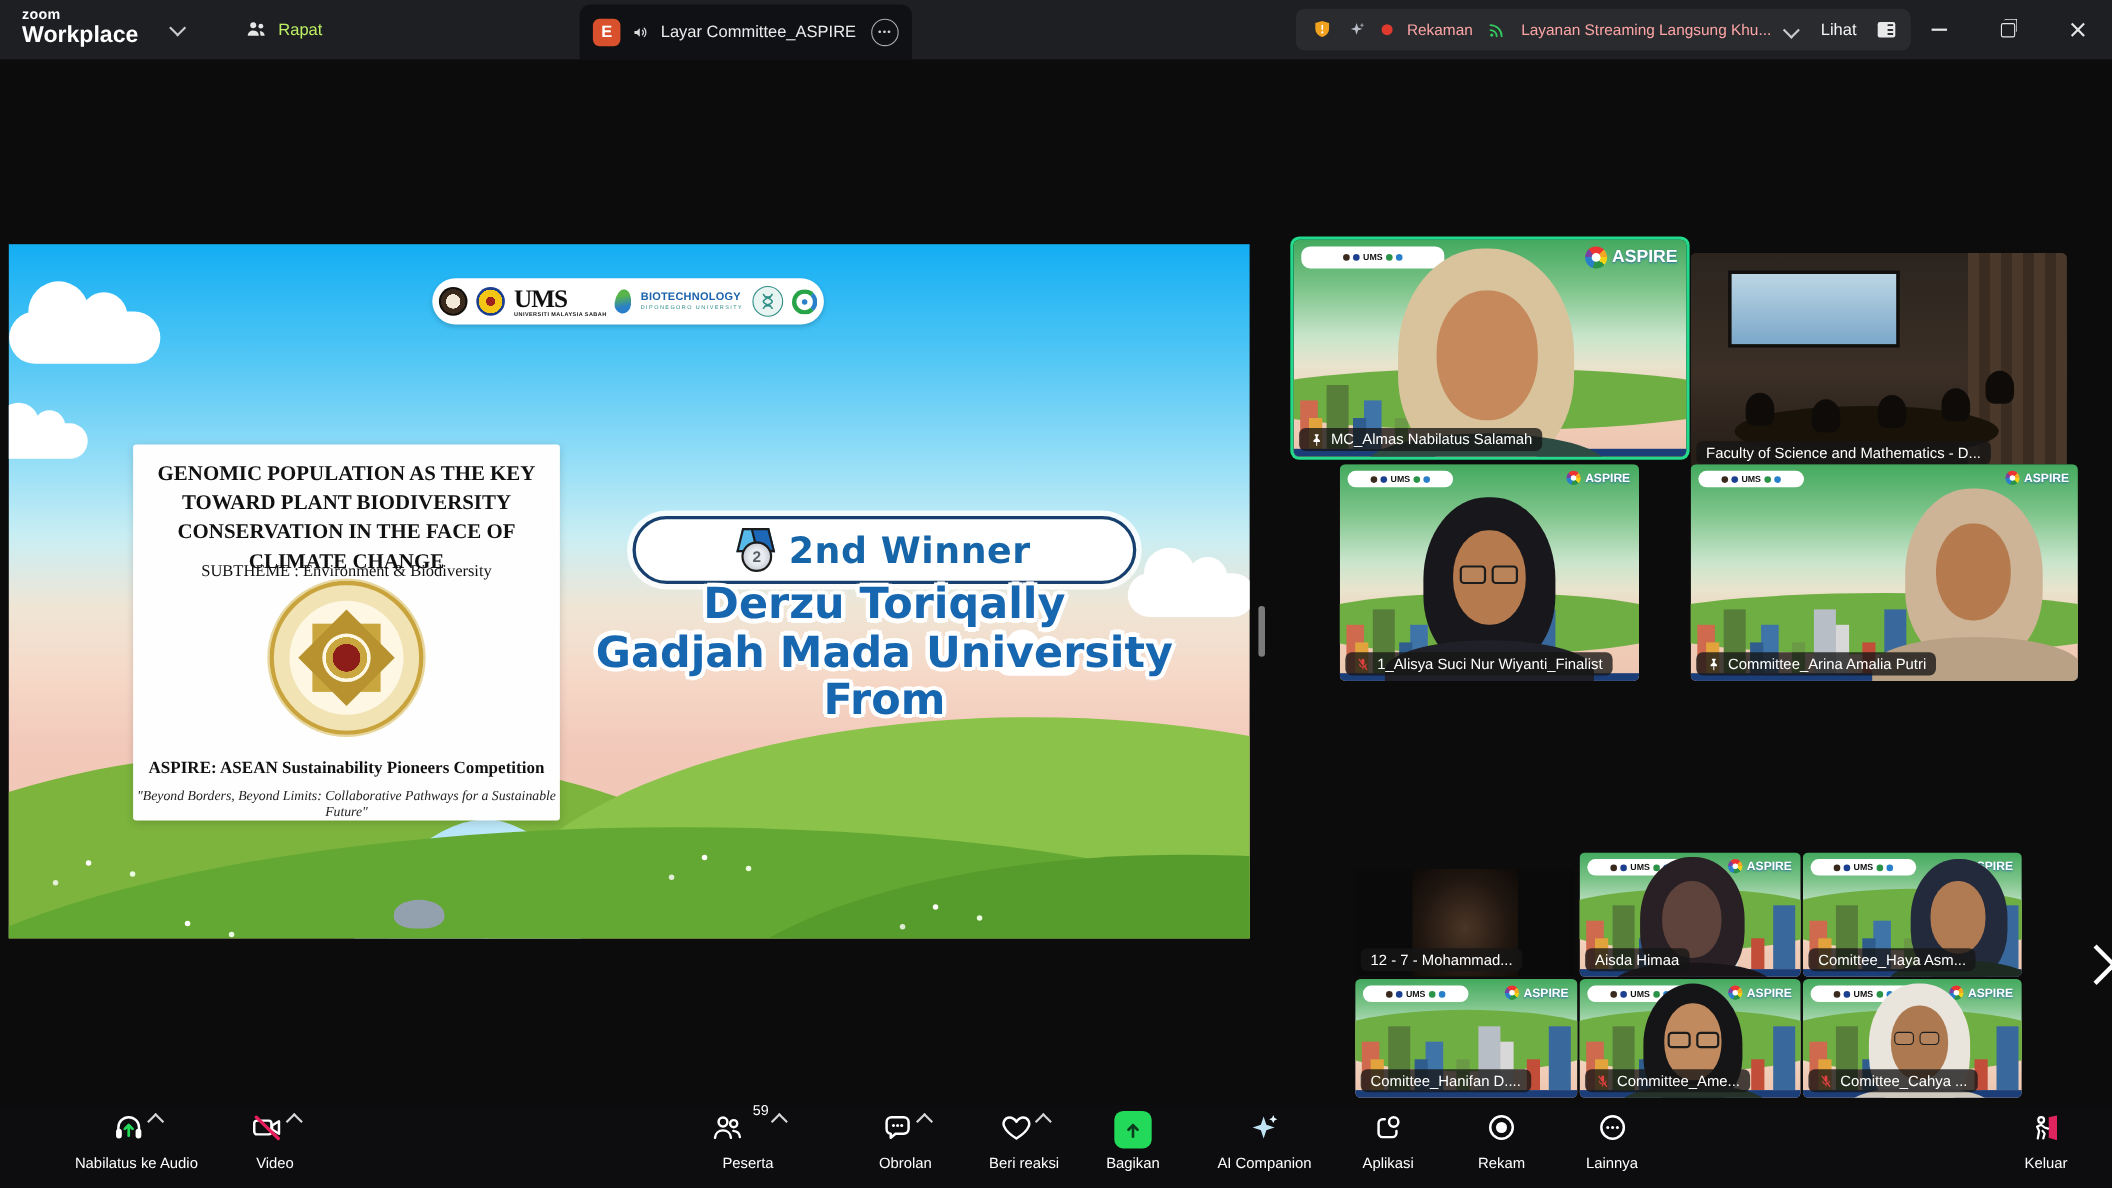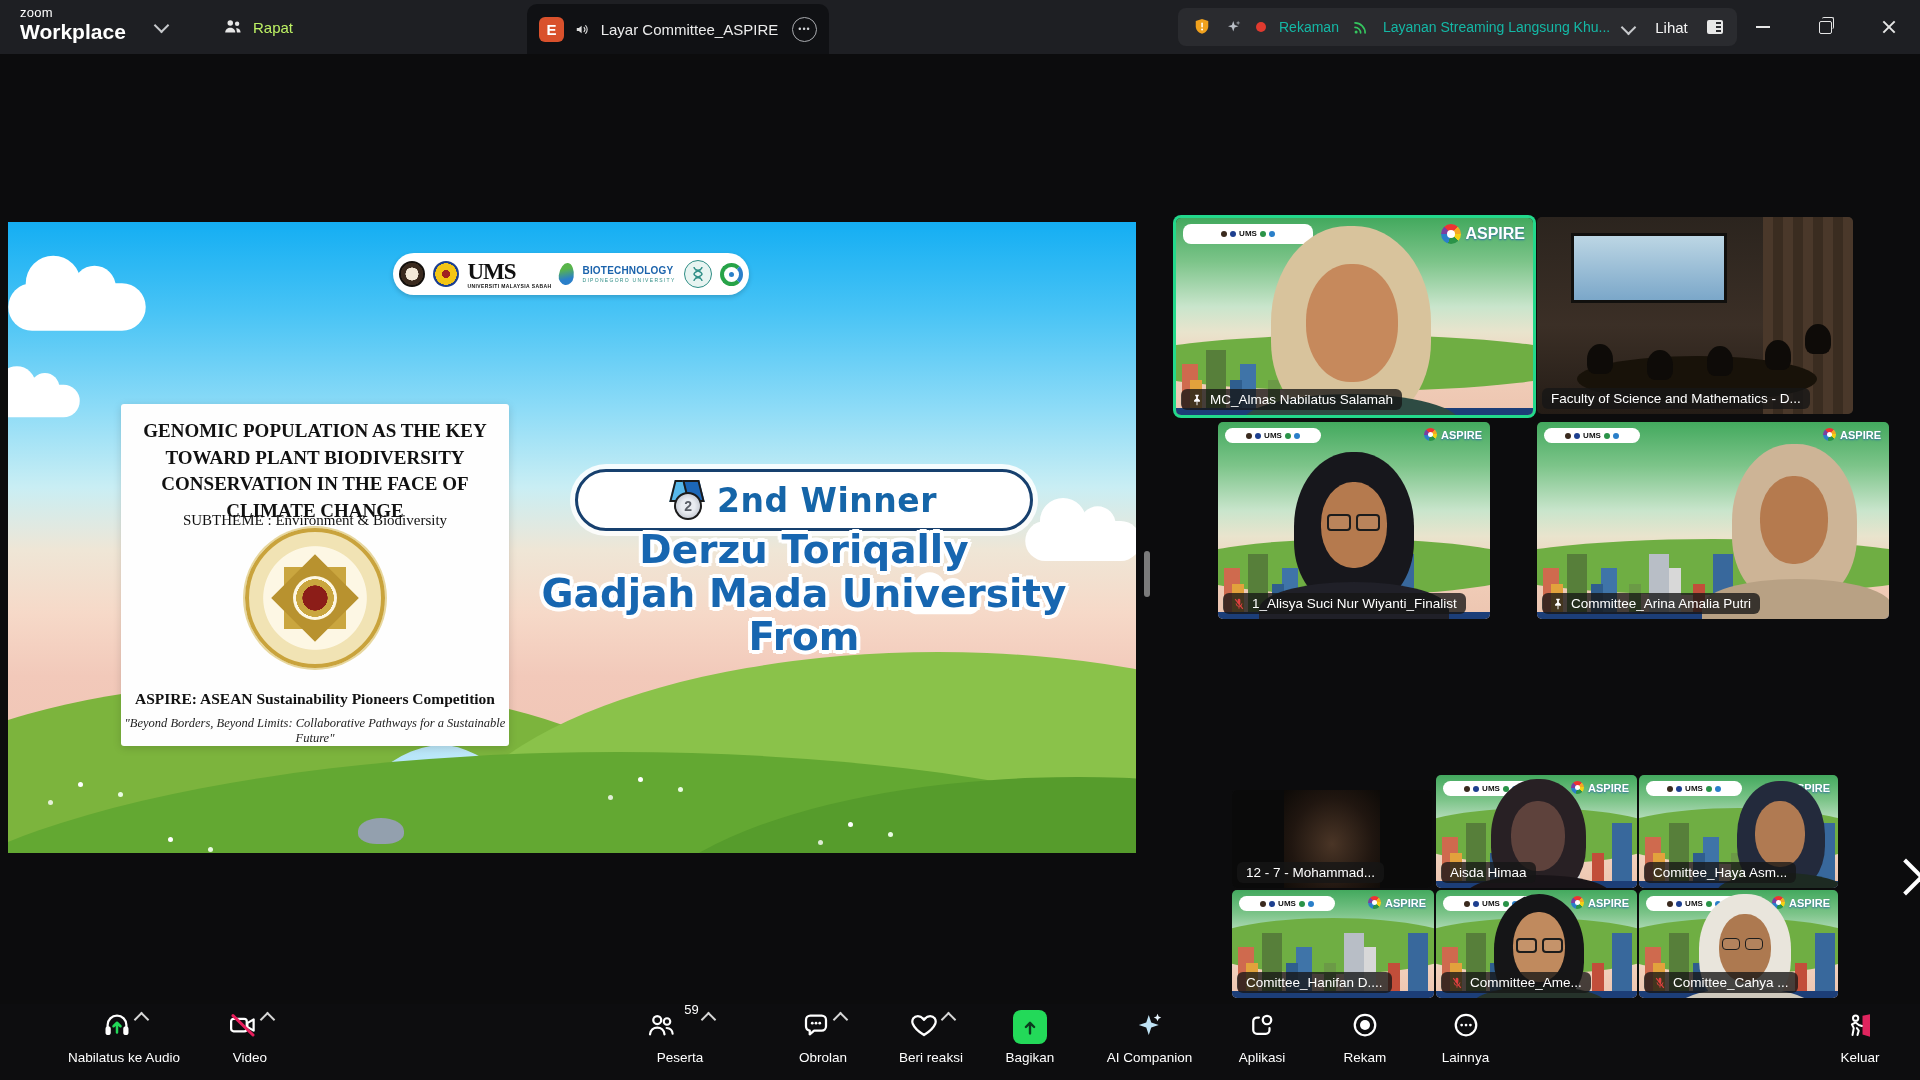--- a/index.html
+++ b/index.html
@@ -2,38 +2,38 @@
 <html><head>
 <meta charset="utf-8">
 <style>
   html,body{margin:0;padding:0;background:#000;}
   .app{position:relative;width:1920px;height:1080px;background:#0c0c0d;overflow:hidden;
        font-family:"Liberation Sans",sans-serif;color:#fff;}
 
   
   .topbar{position:absolute;left:0;top:0;width:1920px;height:54px;background:#1e1f23;}
   .brand{position:absolute;left:20px;top:6px;line-height:1;cursor:default;}
-  .brand .b1{font-size:13px;font-weight:normal;letter-spacing:.3px;}
+  .brand .b1{font-size:13px;font-weight:bold;letter-spacing:.3px;}
   .brand .b2{font-size:21px;font-weight:bold;margin-top:2px;}
   .caret-down{display:inline-block;width:9px;height:9px;border-left:2px solid #c7c9cc;border-bottom:2px solid #c7c9cc;transform:rotate(-45deg);}
   .brand-caret{position:absolute;left:156px;top:20px;}
   .tab-rapat{position:absolute;left:222px;top:12px;height:30px;display:flex;align-items:center;gap:9px;}
   .tab-rapat .lbl{font-size:15px;color:#bef264;}
   .share-tab{position:absolute;left:527px;top:4px;width:302px;height:50px;background:#101114;
              border-radius:10px 10px 0 0;display:flex;align-items:center;padding:0 12px;gap:10px;box-sizing:border-box;}
   .ebadge{width:25px;height:25px;border-radius:6px;background:#d9512c;display:flex;align-items:center;justify-content:center;
           font-size:15px;font-weight:bold;color:#fff;flex:0 0 auto;}
   .share-title{font-size:15px;color:#ececec;white-space:nowrap;overflow:hidden;max-width:190px;}
   .tab-more{width:23px;height:23px;border:1.5px solid #a9abaf;border-radius:50%;color:#cfd1d4;flex:0 0 auto;
             display:flex;align-items:center;justify-content:center;font-size:13px;letter-spacing:1px;}
   .tab-more::before{content:"\2022\2022\2022";line-height:0;font-size:9px;}
   .ctrl-pill{position:absolute;left:1178px;top:8px;height:38px;background:#2a2b2f;border-radius:8px;
              display:flex;align-items:center;padding:0 14px;gap:13px;}
   .rec-dot{width:10px;height:10px;border-radius:50%;background:#e03a2f;}
-  .ctrl-lbl{font-size:14px;color:#14b8a6;white-space:nowrap;}
+  .ctrl-lbl{font-size:14px;color:#fca5a5;white-space:nowrap;}
   .view-lbl{font-size:15px;color:#f5f5f5;margin-left:8px;}
   .view-icon{width:16px;height:14px;border-radius:2px;background:#e8e8e8;position:relative;margin-left:6px;}
   .view-icon::after{content:"";position:absolute;right:2px;top:2px;width:5px;height:10px;
       background:repeating-linear-gradient(180deg,#2a2b2f 0 2px,#e8e8e8 2px 4px);}
   .winbtns{position:absolute;right:0;top:0;height:54px;display:flex;}
   .winbtn{width:63px;height:54px;display:flex;align-items:center;justify-content:center;}
   .ic-min{width:14px;height:2px;background:#e6e6e6;}
   .ic-restore{width:11px;height:11px;border:1.5px solid #e6e6e6;border-radius:2px;position:relative;}
   .ic-restore::before{content:"";position:absolute;left:2px;top:-5px;width:11px;height:11px;border:1.5px solid #e6e6e6;border-radius:2px;border-left:none;border-bottom:none;}
   .ic-close{position:relative;width:16px;height:16px;}
@@ -325,21 +325,21 @@
     </div>
     <div class="nametag">
       <svg width="14" height="14" viewBox="0 0 24 24">
           <path d="M9 3h6v2l-1.5 1.2v3.3L17 12.5V15H7v-2.5l3.5-3V6.2L9 5z" fill="#fff"></path>
           <rect x="11.2" y="15" width="1.6" height="6" fill="#fff"></rect>
         </svg>
       <span>MC_Almas Nabilatus Salamah</span>
     </div>
   </div>
 
-  <div class="tile" style="left:1537px;top:217px;width:316px;height:197px;">
+  <div class="tile" style="left:1537px;top:230px;width:342px;height:197px;">
     <div class="room">
       <div class="wall"></div>
         <div class="screen"></div>
         <div class="table"></div>
       <span class="pp" style="left:50px;bottom:40px;"></span>
         <span class="pp" style="left:110px;bottom:34px;"></span>
       <span class="pp" style="left:170px;bottom:38px;"></span>
         <span class="pp" style="left:228px;bottom:44px;"></span>
       <span class="pp" style="left:268px;bottom:60px;"></span>
     </div>

